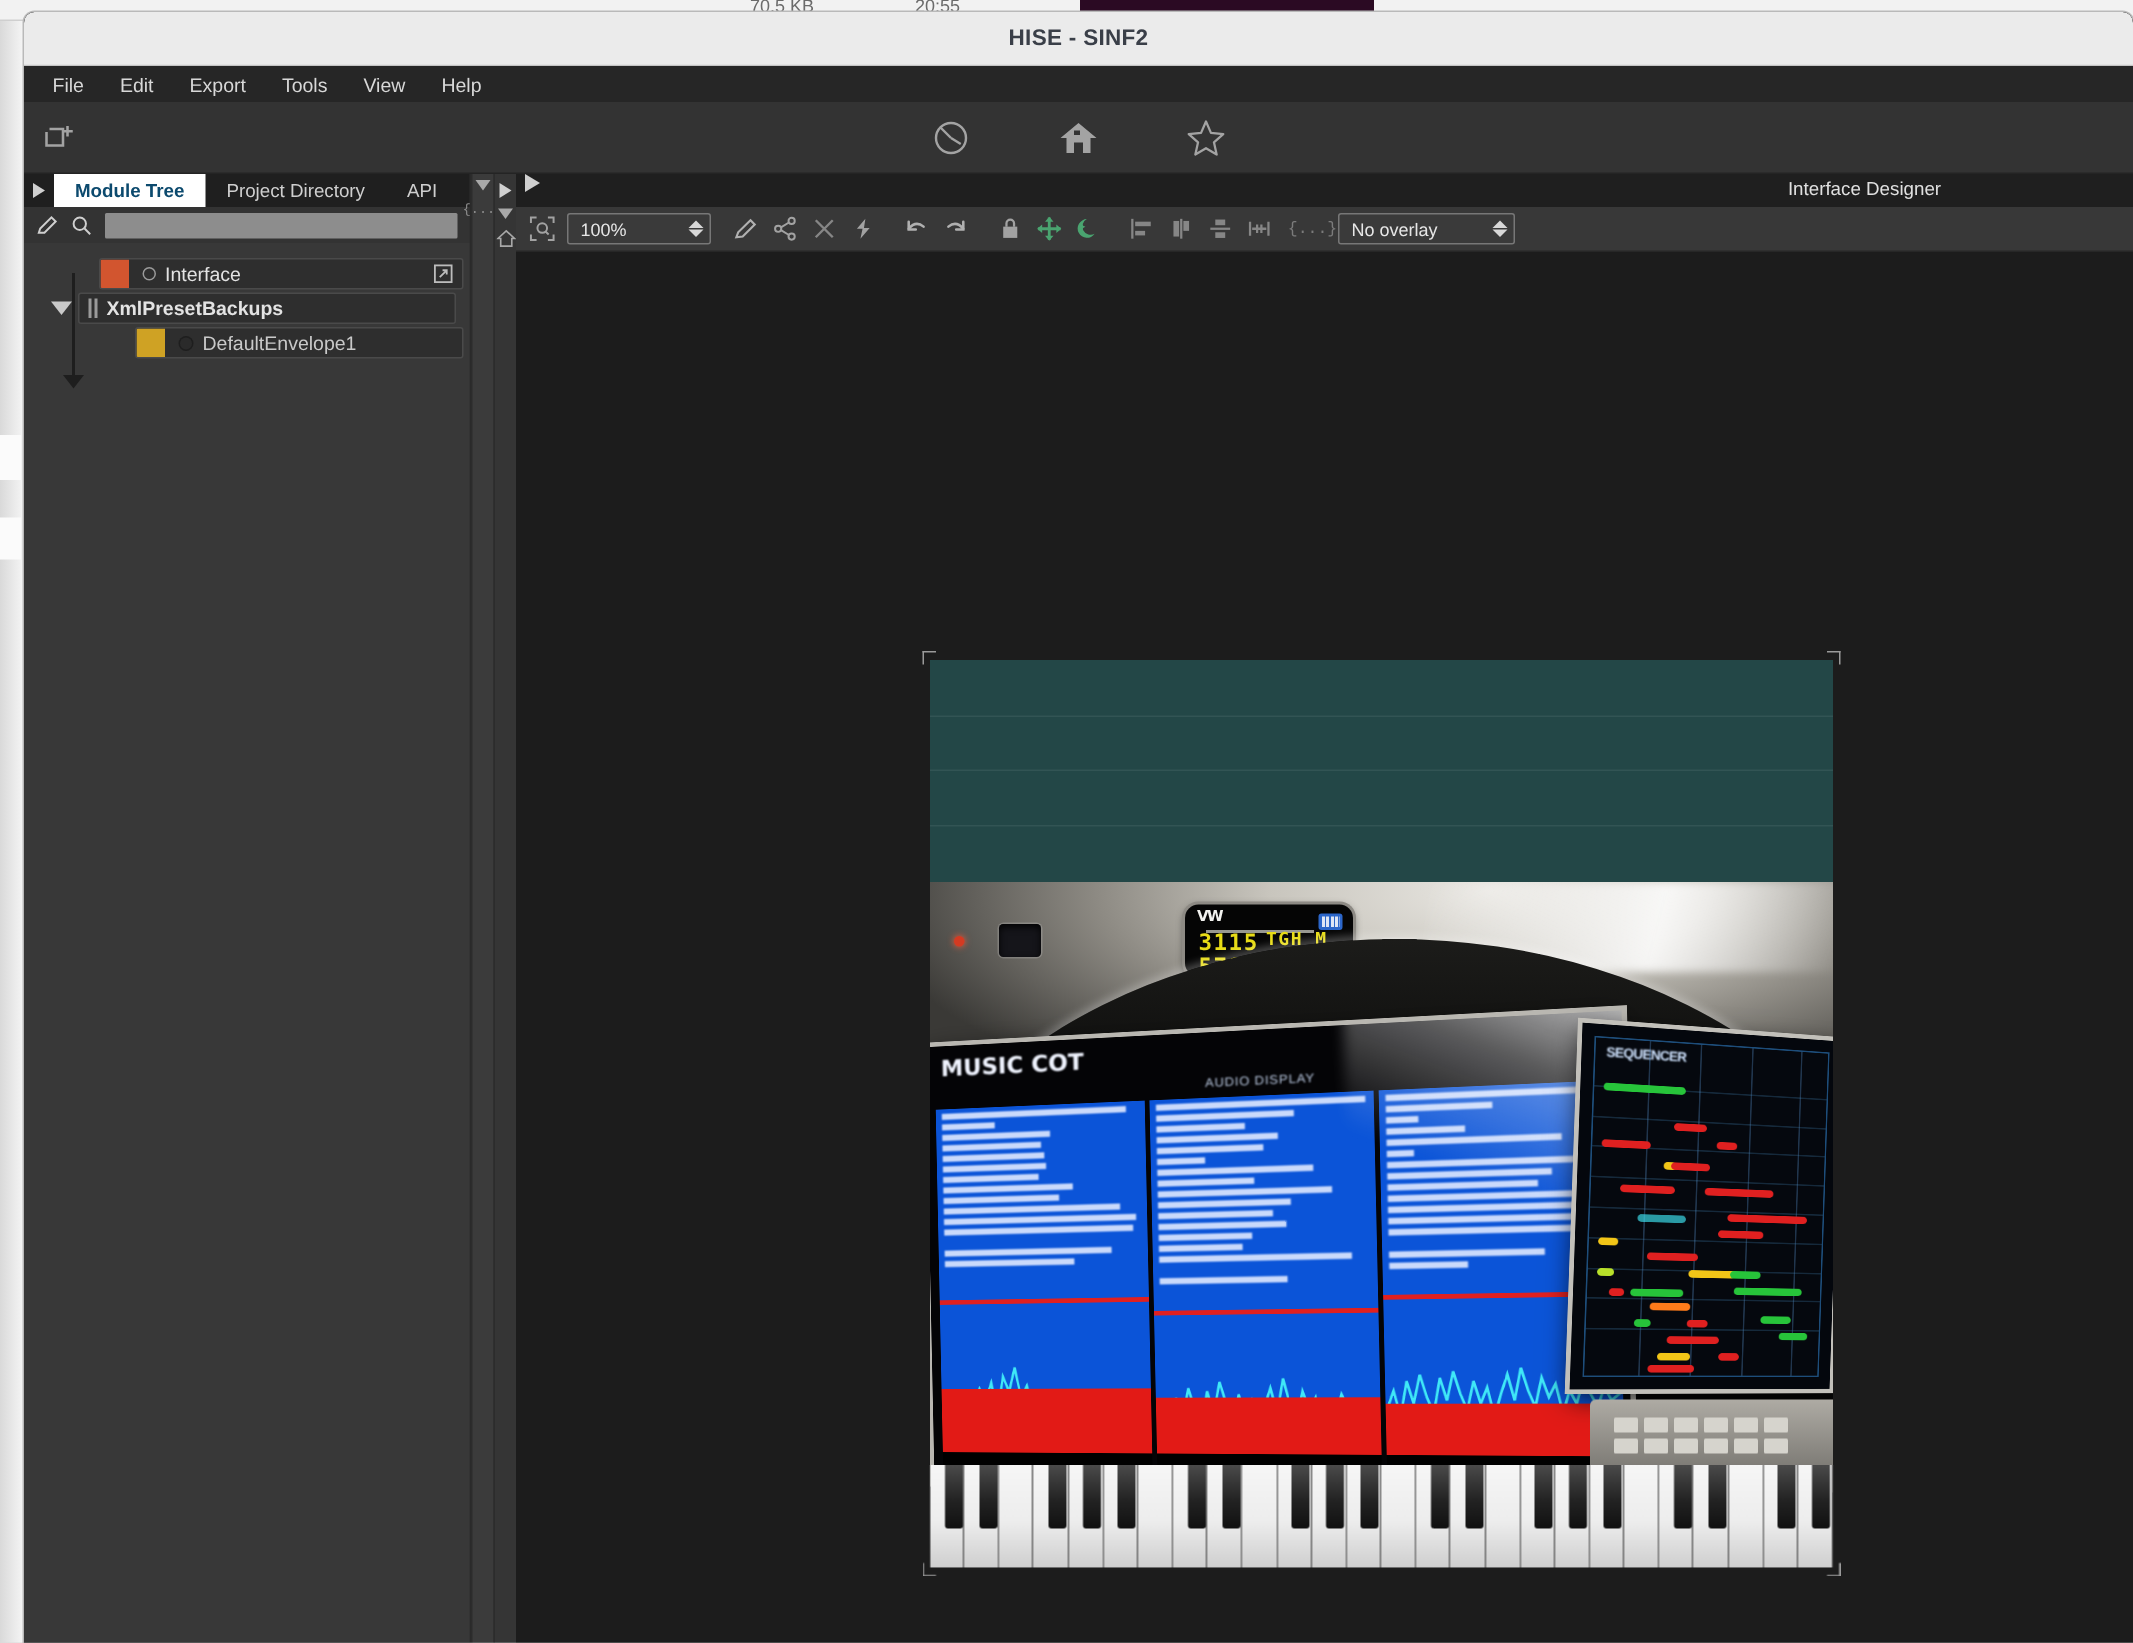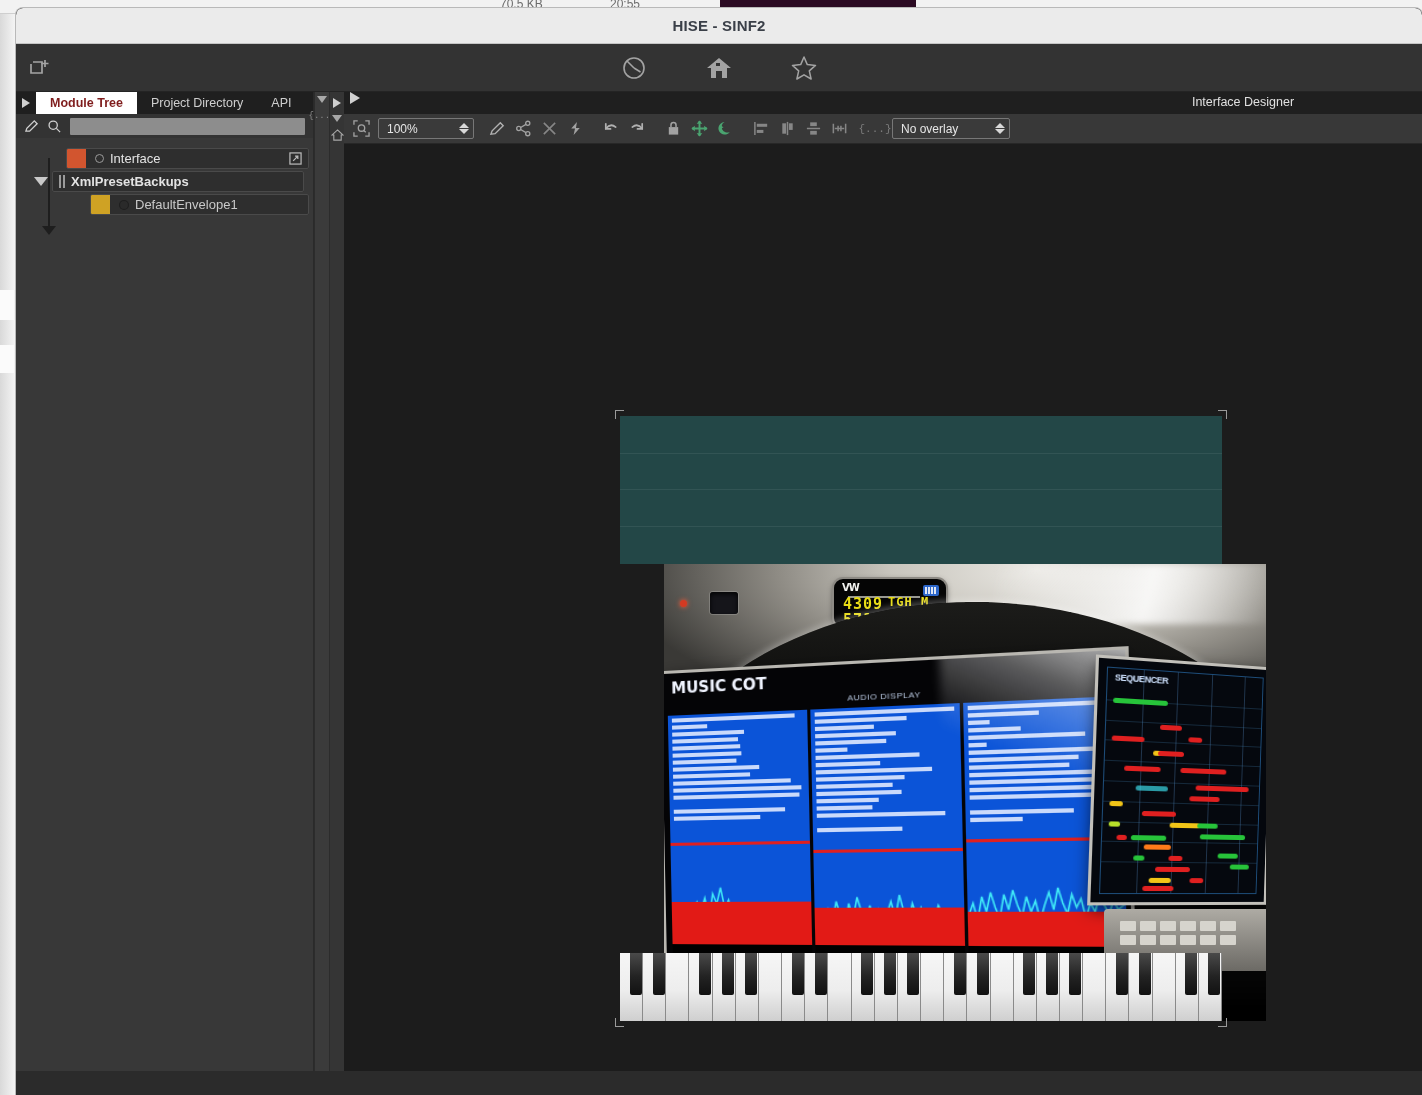--- a/index.html
+++ b/index.html
@@ -104,21 +104,21 @@
     height: 22px; background: #1f1f1f;
     display: flex; align-items: stretch;
   }
   .lp-arrow {
     width: 20px; display: flex; align-items: center; justify-content: center;
   }
   .lp-tab {
     display: flex; align-items: center; padding: 0 14px;
     font-size: 12.5px; color: #cfcfcf; cursor: default; white-space: nowrap;
   }
-  .lp-tab.active { background: #ffffff; color: #7f1d1d; font-weight: bold; }
+  .lp-tab.active { background: #ffffff; color: #0c4a6e; font-weight: bold; }
   .lp-search {
     height: 24px; background: #333333; display: flex; align-items: center;
     gap: 8px; padding: 0 8px;
   }
   .lp-search-field {
     flex: 1; height: 17px; background: #8d8d8d; border: none;
     border-radius: 1px; font-size: 12px; color: #1a1a1a; padding: 0 5px;
     outline: none;
   }
   .tree {
@@ -272,21 +272,20 @@
   .teal-line {
     position: absolute; left: 0; width: 602px; height: 1px;
     background: rgba(255,255,255,0.07);
   }
 
   
   .photo {
     position: absolute; left: 0; top: 148px; width: 602px; height: 457px;
     overflow: hidden;
     background: #050505;
-    margin-left: 44px;
   }
   .dash-top {
     position: absolute; left: 0; top: 0; width: 602px; height: 112px;
     background:
       radial-gradient(ellipse 420px 160px at 62% 5%, #e9e7e2 0%, #c8c5bd 35%, #8e8b84 62%, #3a3936 100%);
   }
   .dash-curve {
     position: absolute; left: -40px; top: 38px;
     width: 700px; height: 260px;
     border-radius: 50% 50% 0 0 / 100% 100% 0 0;
@@ -466,20 +465,28 @@
   <div class="bg-left-white1"></div>
   <div class="bg-left-white2"></div>
 </div>
 
 <div class="app-window">
 
   <div class="titlebar">
     <span class="titlebar-title">HISE - SINF2</span>
   </div>
 
+  <div class="menubar">
+    <div class="menu-item">File</div>
+    <div class="menu-item">Edit</div>
+    <div class="menu-item">Export</div>
+    <div class="menu-item">Tools</div>
+    <div class="menu-item">View</div>
+    <div class="menu-item">Help</div>
+  </div>
 
   <div class="maintoolbar">
     <div class="mt-left tb-icon">
       <svg width="22" height="22" viewBox="0 0 22 22">
         <path d="M3 5 h9 v11 h-11 v-9" fill="none" stroke="#cfcfcf" stroke-width="1.7"></path>
         <path d="M15 3 v7 M11.5 6.5 h7" stroke="#cfcfcf" stroke-width="1.7"></path>
       </svg>
     </div>
     <div class="mt-center">
       <div class="tb-icon">
@@ -742,21 +749,21 @@
 
             <div class="dash-led" style="left:16px;top:36px"></div>
             <div class="dash-vent" style="left:46px;top:28px;width:28px;height:22px"></div>
             <div class="dash-vent" style="left:300px;top:38px;width:26px;height:24px"></div>
             <div class="dash-vent" style="left:392px;top:48px;width:16px;height:20px"></div>
 
             <div class="lcd-box">
               <span class="lcd-brand">VW</span>
               <span class="lcd-badge"></span>
               <span class="lcd-underline"></span>
-              <span class="lcd-txt lcd-l1">4309</span>
+              <span class="lcd-txt lcd-l1">3115</span>
               <span class="lcd-txt lcd-l2">5713</span>
               <span class="lcd-txt lcd-l1" style="left:54px;font-size:12px">TGH M</span>
               <span class="lcd-txt lcd-l2" style="left:54px;font-size:12px">1MR BSG</span>
             </div>
 
             <div class="dash-curve"></div>
 
             <div class="main-screen">
               <span class="ms-title">MUSIC COT</span>
               <span class="ms-sub">AUDIO DISPLAY</span>

